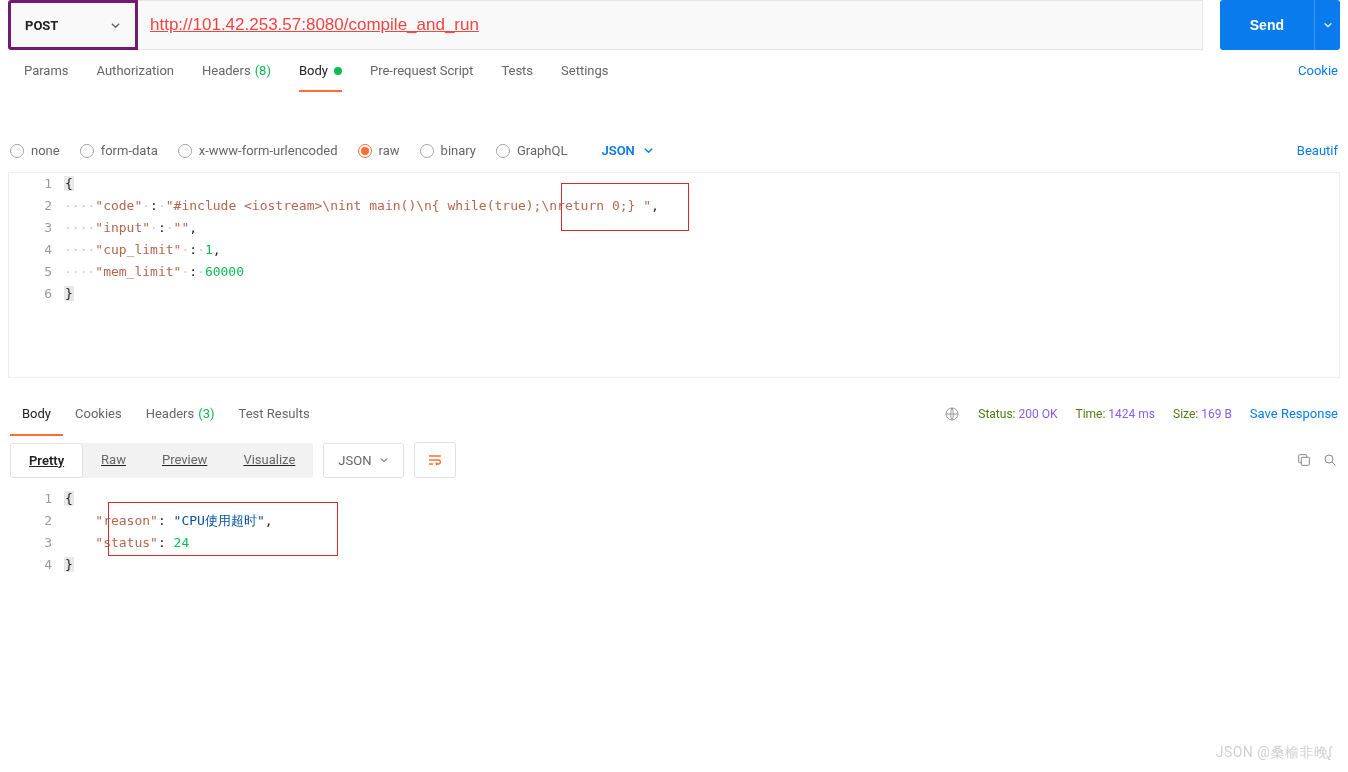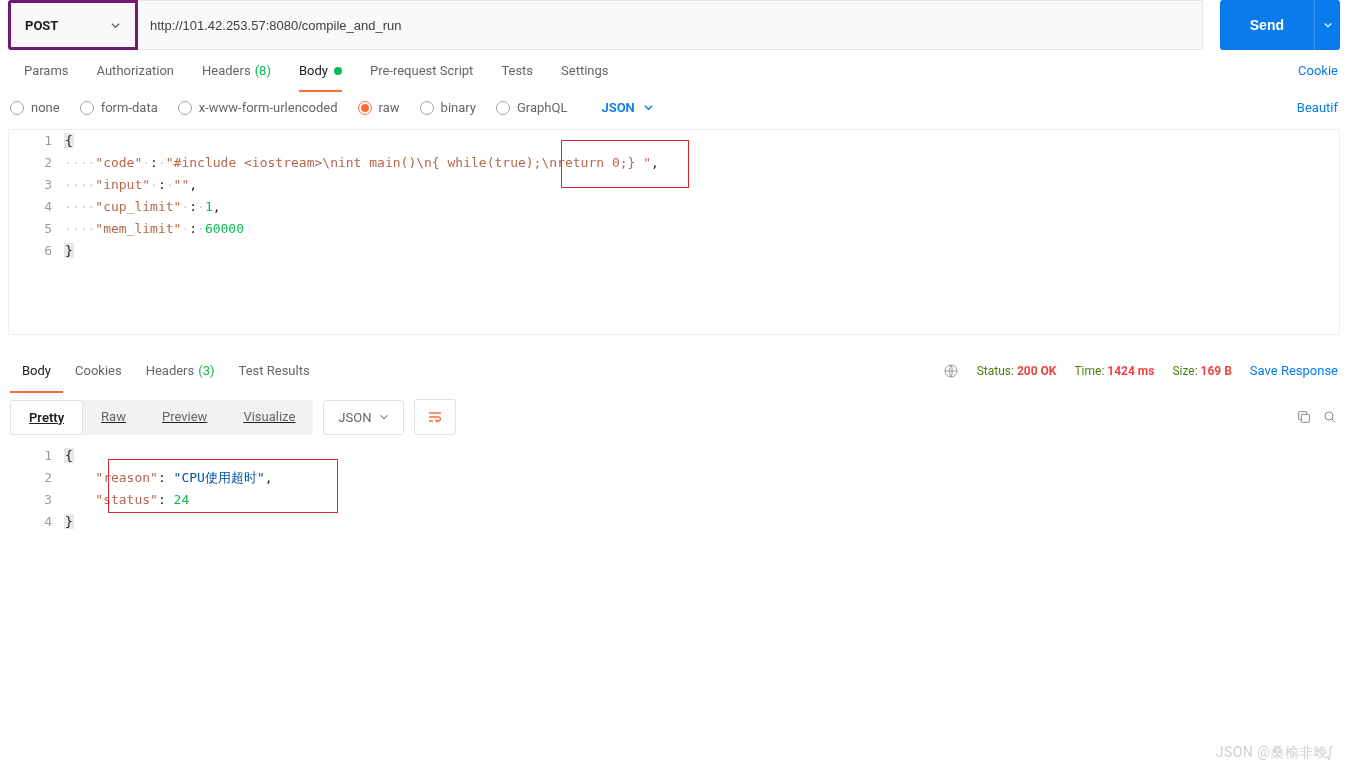--- a/index.html
+++ b/index.html
@@ -1,31 +1,31 @@
 <!DOCTYPE html>
 <html><head>
 <meta charset="utf-8">
 <style>
 * { box-sizing: border-box; margin: 0; padding: 0; }
 body { font-family: -apple-system, BlinkMacSystemFont, "Segoe UI", Roboto, sans-serif; font-size: 13px; color: #212121; background: #fff; width: 1348px; height: 772px; overflow: hidden; position: relative; }
 .request-bar { display: flex; align-items: stretch; padding: 0 8px; height: 50px; }
 .method-select { display: flex; align-items: center; justify-content: space-between; width: 130px; background: #f9f9f9; border: 3px solid #701a75; border-radius: 3px 0 0 3px; padding: 0 14px; font-weight: 700; font-size: 13px; cursor: pointer; }
 .method-select svg { width: 11px; height: 11px; }
-.url-input { flex: 1; background: #f9f9f9; border: 1px solid #e6e6e6; border-left: 0; padding: 0 12px; font-size: 13px; color: #404040; outline: none; }
+.url-input { flex: 1; background: #f9f9f9; border: 1px solid #e6e6e6; border-left: 0; padding: 0 12px; font-size: 17px; color: #ef4444; outline: none; text-decoration: underline; }
 .send-group { display: flex; margin-left: 8px; padding-left: 9px; }
 .send-btn { background: #097bed; color: #fff; border: none; padding: 0 30px; font-weight: 700; font-size: 14px; border-radius: 3px 0 0 3px; cursor: pointer; }
 .send-caret { background: #097bed; color: #fff; border: none; width: 26px; border-left: 1px solid rgba(255,255,255,.2); border-radius: 0 3px 3px 0; display: flex; align-items: center; justify-content: center; cursor: pointer; }
 .tabs { display: flex; align-items: center; padding: 0 10px; height: 42px; border-bottom: 1px solid transparent; position: relative; }
 .tabs .tab { padding: 0 14px; height: 100%; display: flex; align-items: center; font-size: 13px; color: #666; cursor: pointer; gap: 4px; }
 .tabs .tab.active { color: #212121; position: relative; }
 .tabs .tab.active::after { content: ""; position: absolute; bottom: -1px; left: 14px; right: 14px; height: 2px; background: #ff6c37; }
 .badge-count { color: #0cbb52; }
 .dot { width: 8px; height: 8px; border-radius: 50%; background: #0cbb52; margin-left: 2px; }
 .cookies-link { position: absolute; right: 10px; color: #097bed; font-size: 13px; cursor: pointer; }
-.body-types { display: flex; align-items: center; padding: 8px 10px 14px; gap: 20px; position: relative; }
+.body-types { display: flex; align-items: center; padding: 8px 10px 14px; gap: 20px; position: relative; margin-top: 43px; }
 .radio { display: flex; align-items: center; gap: 7px; font-size: 13px; color: #666; cursor: pointer; }
 .radio .r { width: 14px; height: 14px; border: 1.5px solid #a6a6a6; border-radius: 50%; display: flex; align-items: center; justify-content: center; }
 .radio.sel .r { border-color: #ff6c37; }
 .radio.sel .r::after { content: ""; width: 8px; height: 8px; border-radius: 50%; background: #ff6c37; }
 .format-sel { display: flex; align-items: center; gap: 8px; color: #097bed; font-size: 13px; font-weight: 600; cursor: pointer; margin-left: 14px; }
 .beautify { position: absolute; right: 10px; color: #097bed; font-size: 13px; cursor: pointer; }
 .editor { margin: 0 8px; border: 1px solid #ededed; height: 206px; overflow: hidden; font-family: Consolas, Monaco, monospace; font-size: 13px; }
 .editor-line { display: flex; line-height: 22px; }
 .gutter { width: 55px; text-align: right; padding-right: 12px; color: #9c9c9c; user-select: none; }
 .code { white-space: pre; position: relative; }
@@ -36,21 +36,21 @@
 .tok-kw { color: #0451a5; }
 .ws { color: #ccc; }
 .brace { background: #e8e8e8; padding: 0 1px; }
 .redbox { position: absolute; border: 1px solid #d42c2c; pointer-events: none; }
 .response-tabs { display: flex; align-items: center; padding: 0 10px; height: 46px; border-top: 1px solid #fff; position: relative; margin-top: 12px; }
 .response-tabs .tab { padding: 0 12px; height: 100%; display: flex; align-items: center; font-size: 13px; color: #666; cursor: pointer; gap: 4px; }
 .response-tabs .tab.active { color: #212121; position: relative; }
 .response-tabs .tab.active::after { content: ""; position: absolute; bottom: 0; left: 0; right: 0; height: 2px; background: #ff6c37; }
 .status-row { position: absolute; right: 10px; display: flex; align-items: center; gap: 18px; font-size: 12px; }
 .status-row .lbl { color: #4d7c0f; }
-.status-row .val-ok { color: #ef4444; font-weight: bold; }
+.status-row .val-ok { color: #8b5cf6; }
 .save-response { color: #097bed; font-size: 13px; cursor: pointer; font-weight: 400; }
 .globe-icon { color: #999; }
 .view-tabs { display: flex; align-items: center; padding: 6px 10px; gap: 0; }
 .view-tab-group { display: flex; background: #f2f2f2; border-radius: 3px; overflow: hidden; text-decoration: underline; }
 .view-tab { padding: 9px 18px; font-size: 13px; color: #666; cursor: pointer; }
 .view-tab.active { background: #fff; border: 1px solid #e2e2e2; color: #212121; font-weight: 600; border-radius: 3px; }
 .format-drop { margin-left: 10px; display: flex; align-items: center; gap: 8px; padding: 9px 14px; border: 1px solid #e2e2e2; border-radius: 3px; font-size: 13px; color: #666; cursor: pointer; }
 .wrap-btn { margin-left: 10px; padding: 9px 12px; border: 1px solid #e2e2e2; border-radius: 3px; color: #ff6c37; cursor: pointer; display: flex; align-items: center; }
 .copy-search { position: absolute; right: 10px; display: flex; gap: 10px; color: #888; }
 .resp-editor { margin: 4px 8px; font-family: Consolas, Monaco, monospace; font-size: 13px; position: relative; }

